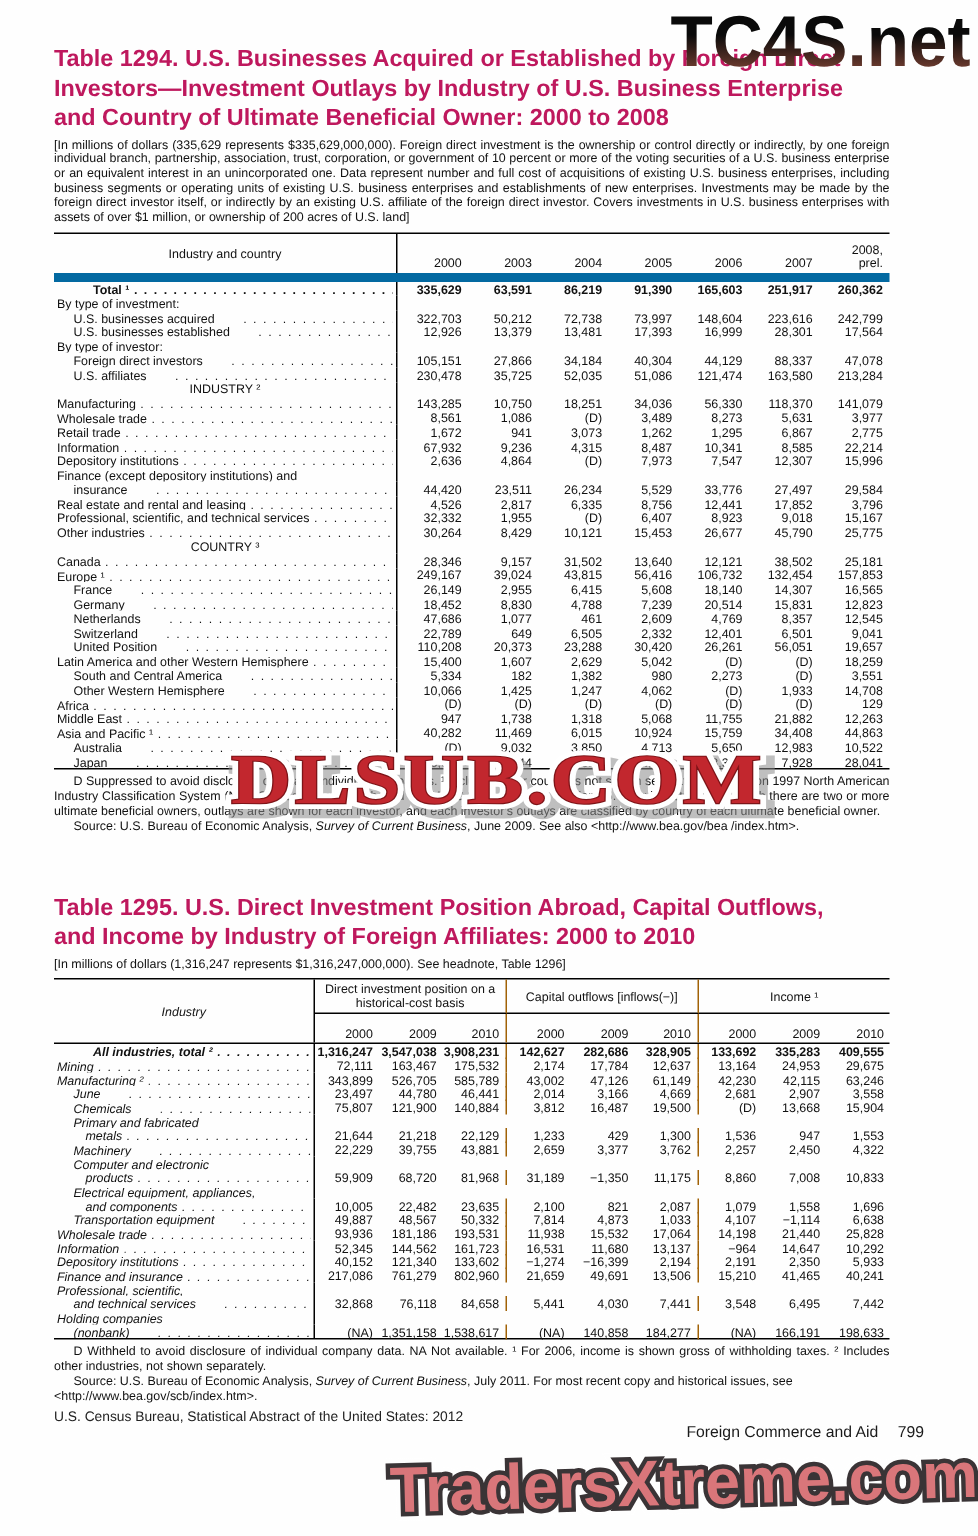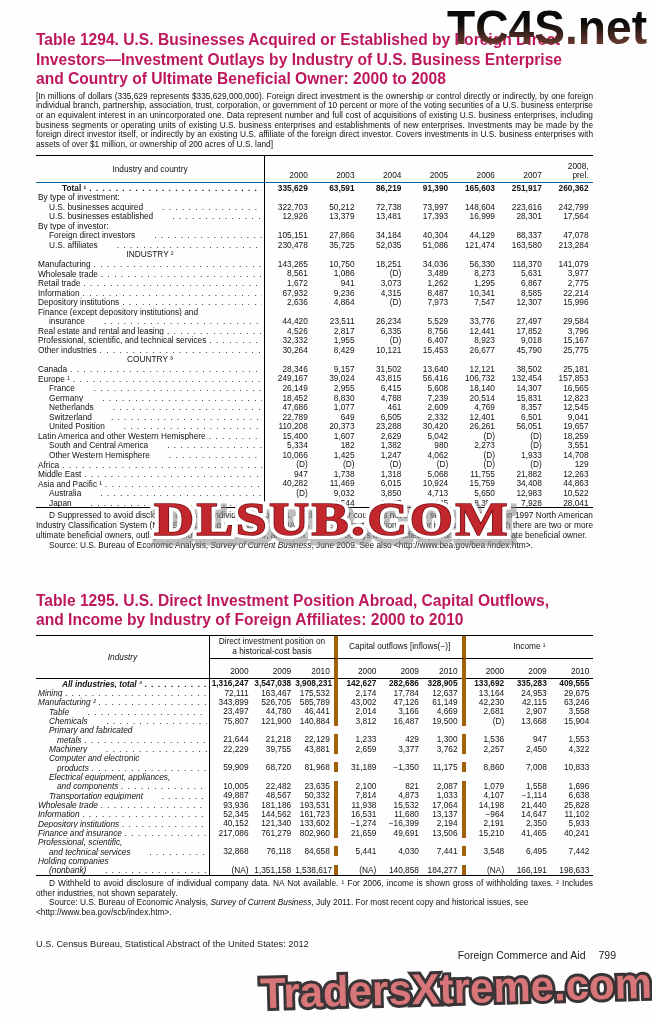--- a/index.html
+++ b/index.html
@@ -8,21 +8,21 @@
   .col{position:absolute;left:36px;top:30px;width:557px;}
 
   
   .tbl-title{font-family:Liberation Sans, sans-serif;font-weight:bold;font-size:15.6px;
              line-height:19.5px;width:540px;color:#be185d;}
   .headnote{font-size:8.3px;line-height:9.7px;margin-top:3px;text-align:justify;}
   .headnote.single{text-align:left;}
 
   
   .table{margin-top:5px;border-top:1.6px solid #000;border-bottom:1.6px solid #000;}
-  .thead{display:flex;border-bottom:1px solid #0369a1;}
+  .thead{display:flex;border-bottom:6px solid #0369a1;}
   .stubhead{border-right:1px solid #000;display:flex;align-items:center;justify-content:center;
             font-size:8.3px;box-sizing:border-box;}
   .yearcell{box-sizing:border-box;display:flex;align-items:flex-end;justify-content:flex-end;
             padding:1px 4px 1px 0;font-size:8.3px;white-space:pre-line;text-align:right;line-height:9.5px;}
   .trow{display:flex;align-items:center;font-size:8.3px;}
   .trow.bold{font-weight:bold;}
   .stubcell{border-right:1px solid #000;display:flex;align-items:baseline;height:100%;
             padding-left:2px;box-sizing:border-box;overflow:hidden;}
   .stubcell .lbl{white-space:nowrap;}
   .stubcell.i1{padding-left:13px;gap:16px;}
@@ -37,21 +37,21 @@
   
   .t94 .stubhead,.t94 .stubcell{width:229px;min-width:229px;}
   .t94 .yearcell,.t94 .val{width:46.8px;min-width:46.8px;}
   .t94 .thead{height:26px;}
   .t94 .trow{height:9.55px;}
 
   
   .t95 .stubhead,.t95 .stubcell{width:174px;min-width:174px;font-style:italic;}
   .t95 .yearcell,.t95 .val{width:42.6px;min-width:42.6px;}
   .t95 .trow{height:9.35px;}
-  .t95 .gsep{border-right:4px solid #a16207;}
+  .t95 .gsep{border-right:1px solid #a16207;}
   .t95-headwrap{display:flex;border-bottom:1px solid #000;}
   .t95-datahead{display:flex;flex-direction:column;flex:1;}
   .t95-groups{display:flex;height:23px;}
   .groupcell{box-sizing:border-box;width:127.8px;display:flex;align-items:center;justify-content:center;
              text-align:center;font-size:8.3px;line-height:9.2px;border-bottom:1px solid #000;padding:0 6px;}
   .t95-years{display:flex;height:19px;}
 
   
   .fn{font-size:8.3px;line-height:9.8px;margin-top:3px;}
   .fn p{margin:0;text-indent:13px;text-align:justify;}
@@ -533,20 +533,21 @@
           </div>
         </div>
     </div>
 
     <div class="fn">
       <p>D Suppressed to avoid disclosure of data of individual companies. ¹ Includes other countries not shown separately. ² Based on 1997 North American Industry Classification System (NAICS); beginning 2003, based on NAICS 2002; see text, Section 15. ³ For investments in which there are two or more ultimate beneficial owners, outlays are shown for each investor, and each investor's outlays are classified by country of each ultimate beneficial owner.</p>
       <p class="src"><span>Source: U.S. Bureau of Economic Analysis, </span><i>Survey of Current Business</i><span>, June 2009. See also &lt;http://www.bea.gov/bea /index.htm&gt;.</span></p>
     </div>
 
     <div class="tbl-title gap-title">Table 1295. U.S. Direct Investment Position Abroad, Capital Outflows, and Income by Industry of Foreign Affiliates: 2000 to 2010</div>
+    <div class="headnote single">[In millions of dollars (1,316,247 represents $1,316,247,000,000). See headnote, Table 1296]</div>
 
     <div class="table t95">
       <div class="t95-headwrap">
         <div class="stubhead">Industry</div>
         <div class="t95-datahead">
           <div class="t95-groups" id="t95-groups">
               <div class="groupcell gsep">Direct investment position on a historical-cost basis</div>
               <div class="groupcell gsep">Capital outflows [inflows(−)]</div>
               <div class="groupcell">Income ¹</div>
             </div>
@@ -604,21 +605,21 @@
             <div class="val gsep">585,789</div>
             <div class="val">43,002</div>
             <div class="val">47,126</div>
             <div class="val gsep">61,149</div>
             <div class="val">42,230</div>
             <div class="val">42,115</div>
             <div class="val">63,246</div>
           </div>
           <div class="trow">
             <div class="stubcell i1">
-              <span class="lbl">Table</span>
+              <span class="lbl">June</span>
               <span class="leader"></span>
             </div>
             <div class="val">23,497</div>
             <div class="val">44,780</div>
             <div class="val gsep">46,441</div>
             <div class="val">2,014</div>
             <div class="val">3,166</div>
             <div class="val gsep">4,669</div>
             <div class="val">2,681</div>
             <div class="val">2,907</div>
@@ -777,21 +778,21 @@
               <span class="leader"></span>
             </div>
             <div class="val">52,345</div>
             <div class="val">144,562</div>
             <div class="val gsep">161,723</div>
             <div class="val">16,531</div>
             <div class="val">11,680</div>
             <div class="val gsep">13,137</div>
             <div class="val">−964</div>
             <div class="val">14,647</div>
-            <div class="val">11,102</div>
+            <div class="val">10,292</div>
           </div>
           <div class="trow">
             <div class="stubcell">
               <span class="lbl">Depository institutions</span>
               <span class="leader"></span>
             </div>
             <div class="val">40,152</div>
             <div class="val">121,340</div>
             <div class="val gsep">133,602</div>
             <div class="val">−1,274</div>

